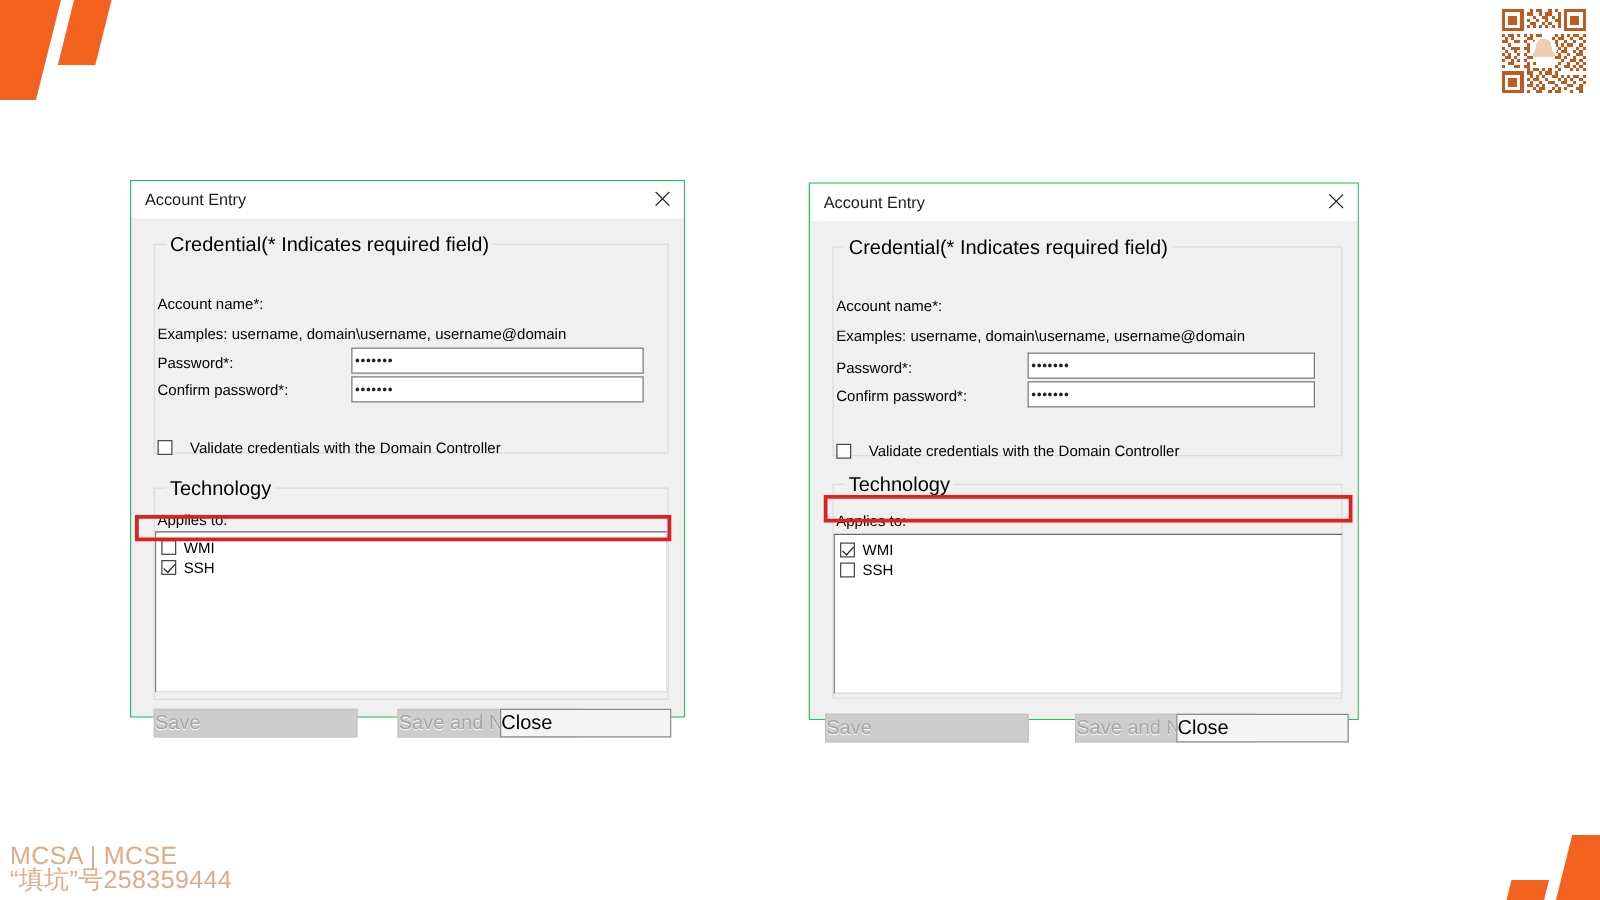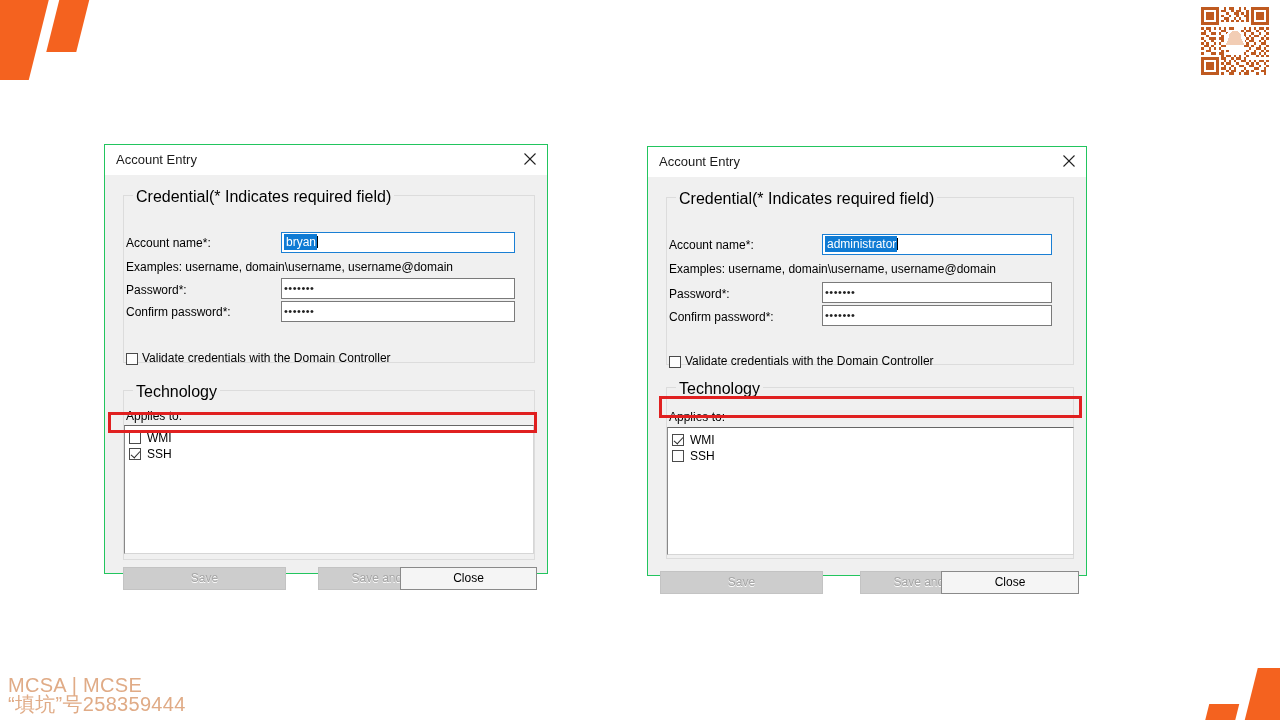--- a/index.html
+++ b/index.html
@@ -172,22 +172,22 @@
     position: absolute;
     font-size: 12px;
     color: #000;
     white-space: nowrap;
   }
 
   
   .cbrow {
     position: absolute;
     display: flex;
-    align-items: flex-end;
-    gap: 4px;
+    align-items: center;
+    gap: 14px;
     white-space: nowrap;
   }
   .cbox {
     width: 12px;
     height: 12px;
     box-sizing: border-box;
     border: 1px solid #4a4a4a;
     background: #fdfdfd;
     position: relative;
     flex: 0 0 auto;
@@ -230,22 +230,21 @@
     position: absolute;
     border: 3px solid #e02020;
     box-sizing: border-box;
     pointer-events: none;
   }
 
   
   .btn {
     position: absolute;
     box-sizing: border-box;
-    font-size: 12px;
-    text-align: center;
+    font-size: 16px;
     line-height: 21px;
     height: 23px;
     font-family: "Liberation Sans", sans-serif;
   }
   .btn.disabled {
     background: #cdcdcd;
     border: 1px solid #c3c3c3;
     color: #a6a6a6;
     text-shadow: 0 1px 0 #ffffff;
   }
@@ -479,23 +478,20 @@
     </div>
   </div>
 
   <div class="dlg-body">
 
     <div class="groupbox" style="left:18px; top:20px; width:412px; height:168px;">
       <div class="legend">Credential(* Indicates required field)</div>
     </div>
 
     <div class="field-label" style="left:21px; top:61px;">Account name*:</div>
-    <div class="textinput focused" style="left:176px; top:57px; width:234px; height:21px;">
-      <span class="sel-text">bryan</span><span class="caret"></span>
-    </div>
 
     <div class="examples" style="left:21px; top:85px;">Examples: username, domain\username, username@domain</div>
 
     <div class="field-label" style="left:21px; top:108px;">Password*:</div>
     <div class="textinput" style="left:176px; top:103px; width:234px; height:21px;">
       <span class="pwd-dots">•••••••</span>
     </div>
 
     <div class="field-label" style="left:21px; top:130px;">Confirm password*:</div>
     <div class="textinput" style="left:176px; top:126px; width:234px; height:21px;">
@@ -544,23 +540,20 @@
     </div>
   </div>
 
   <div class="dlg-body">
 
     <div class="groupbox" style="left:18px; top:20px; width:408px; height:168px;">
       <div class="legend">Credential(* Indicates required field)</div>
     </div>
 
     <div class="field-label" style="left:21px; top:61px;">Account name*:</div>
-    <div class="textinput focused" style="left:174px; top:57px; width:230px; height:21px;">
-      <span class="sel-text">administrator</span><span class="caret"></span>
-    </div>
 
     <div class="examples" style="left:21px; top:85px;">Examples: username, domain\username, username@domain</div>
 
     <div class="field-label" style="left:21px; top:110px;">Password*:</div>
     <div class="textinput" style="left:174px; top:105px; width:230px; height:21px;">
       <span class="pwd-dots">•••••••</span>
     </div>
 
     <div class="field-label" style="left:21px; top:133px;">Confirm password*:</div>
     <div class="textinput" style="left:174px; top:128px; width:230px; height:21px;">

